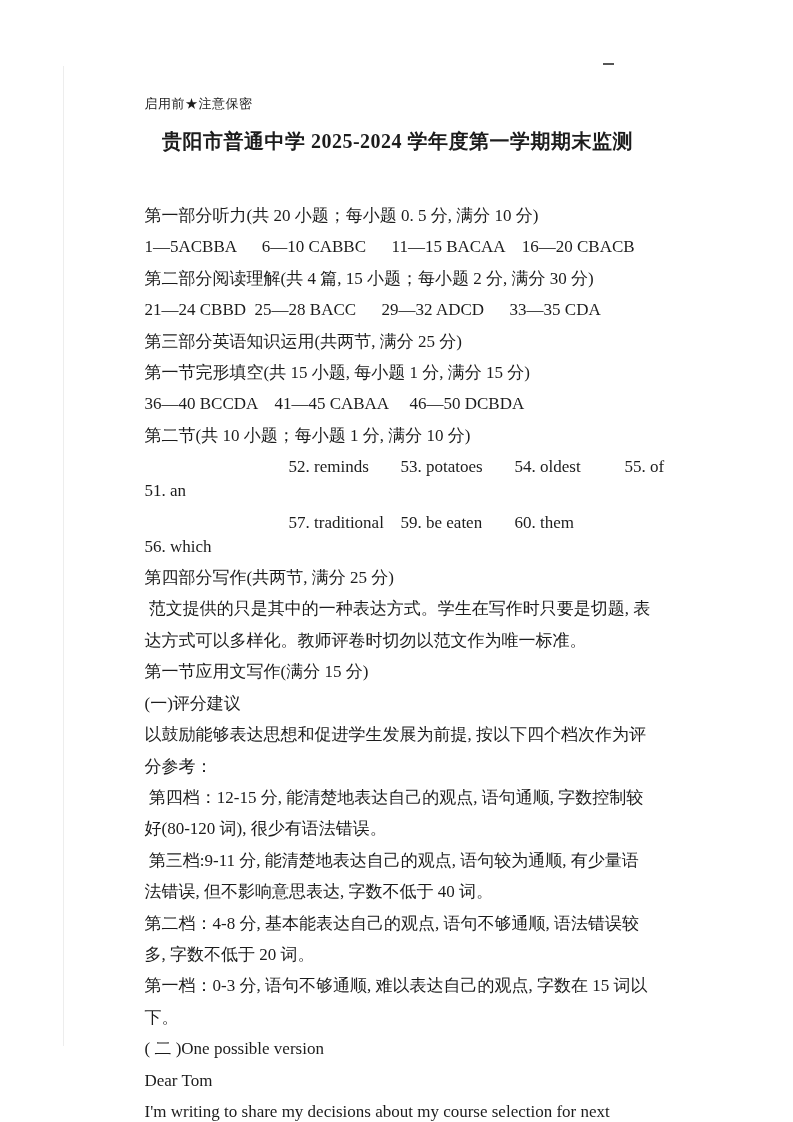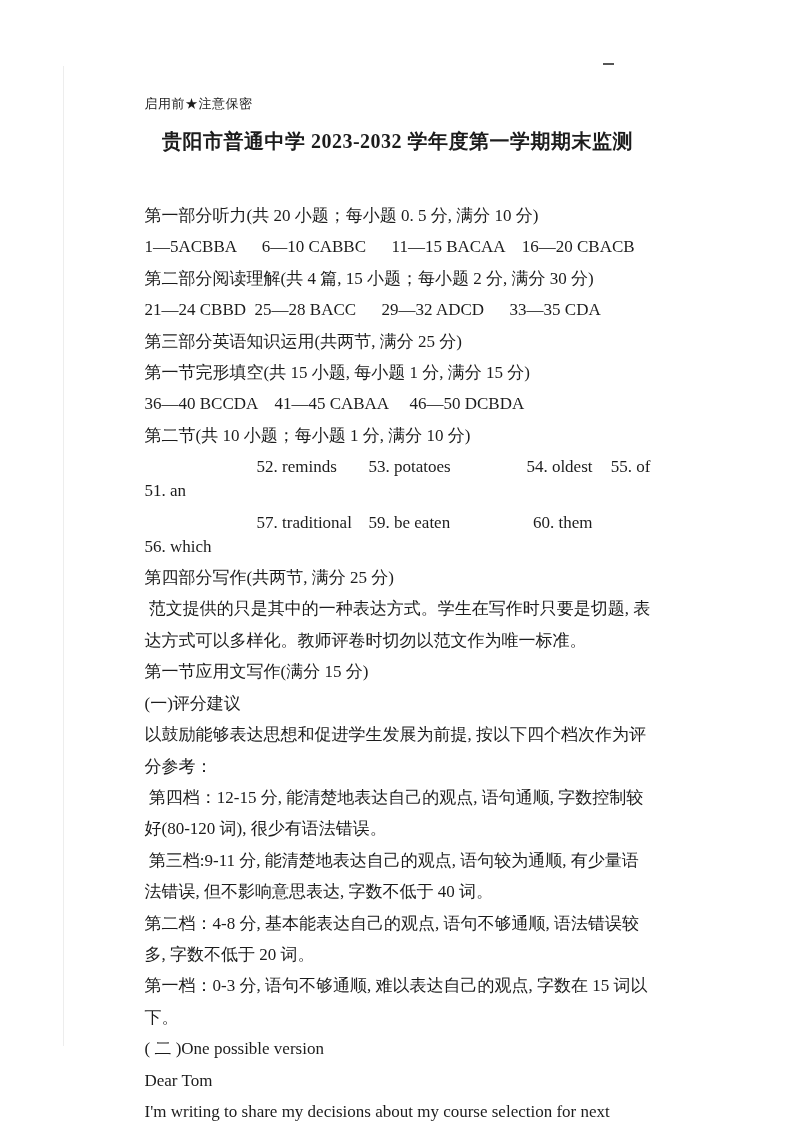--- a/index.html
+++ b/index.html
@@ -59,36 +59,36 @@
     margin: 0;
     white-space: pre-wrap;
     word-break: break-word;
   }
   .word-row {
     display: flex;
     line-height: 31.4px;
     white-space: pre;
   }
   .word-row span:nth-child(1) { width: 112px; flex: 0 0 112px; margin-top: 24px; }
-  .word-row span:nth-child(2) { width: 112px; flex: 0 0 112px; }
+  .word-row span:nth-child(2) { width: 112px; flex: 0 0 112px; margin-left: 32px; }
   .word-row span:nth-child(3) { width: 114px; flex: 0 0 114px; }
-  .word-row span:nth-child(4) { width: 110px; flex: 0 0 110px; text-align: right; }
+  .word-row span:nth-child(4) { width: 110px; flex: 0 0 110px; }
   .word-row span:nth-child(5) { flex: 1 1 auto; text-align: right; }
 </style>
 </head>
 <body>
 
 <div class="page">
 
   <div class="scan-edge"></div>
   <div class="scan-artifact"></div>
 
   <div class="notice">启用前★注意保密</div>
 
-  <h1 class="title title-1">贵阳市普通中学 2023-2032 学年度第一学期期末监测</h1>
+  <h1 class="title title-1">贵阳市普通中学 2025-2024 学年度第一学期期末监测</h1>
 
   <div class="doc-body">
 
     <p>第一部分听力(共 20 小题；每小题 0. 5 分, 满分 10 分)</p>
     <p>1—5ACBBA      6—10 CABBC      11—15 BACAA    16—20 CBACB</p>
     <p>第二部分阅读理解(共 4 篇, 15 小题；每小题 2 分, 满分 30 分)</p>
     <p>21—24 CBBD  25—28 BACC      29—32 ADCD      33—35 CDA</p>
     <p>第三部分英语知识运用(共两节, 满分 25 分)</p>
     <p>第一节完形填空(共 15 小题, 每小题 1 分, 满分 15 分)</p>
     <p>36—40 BCCDA    41—45 CABAA     46—50 DCBDA</p>

